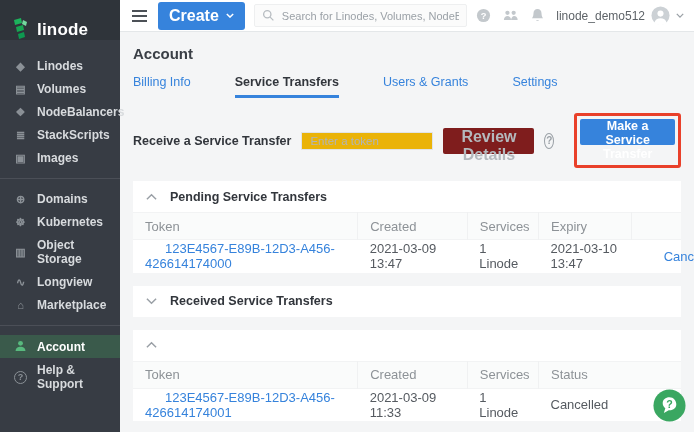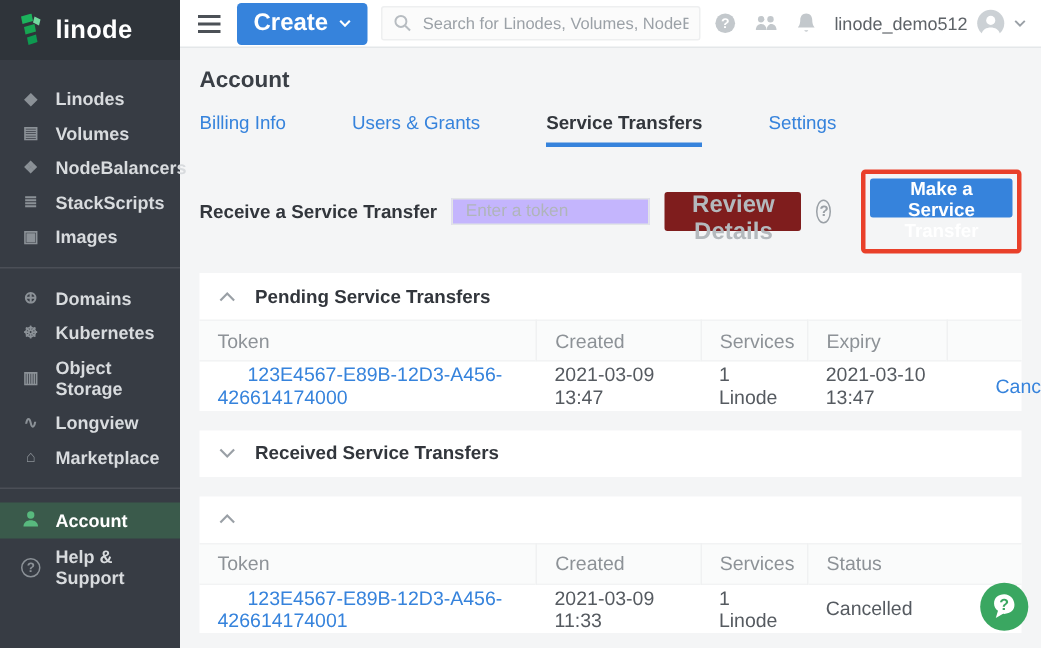--- a/index.html
+++ b/index.html
@@ -4,21 +4,21 @@
 <style>
   * { box-sizing: border-box; margin: 0; padding: 0; }
   html,body { width:694px; height:432px; }
   body {
     font-family:"Liberation Sans", sans-serif;
     position:relative; overflow:hidden;
     background:#f4f5f6; color:#32363c;
   }
   
   .sidebar { position:absolute; left:0; top:0; width:120px; height:432px; background:#373c44; z-index:6; }
-  .logo-area { height:40px; background:#2f343a; display:flex; align-items:center; padding-left:11px; gap:6px; }
+  .logo-area { height:40px; background:#2f343a; display:flex; align-items:flex-end; padding-left:11px; gap:6px; }
   .logo-text { color:#fff; font-size:17px; font-weight:bold; letter-spacing:.2px; }
   .nav { padding-top:14px; }
   .nav-item { display:flex; align-items:center; gap:9px; padding:4px 4px 4px 13px; margin:1px 0;
               color:#d8dbde; font-size:12px; font-weight:600; cursor:pointer; }
   .nav-icon { width:15px; text-align:center; color:#8b9197; font-size:11px; line-height:1; flex:none; }
   .nav-item.active { background:#3a5a4b; color:#fff; }
   .nav-item.active .nav-icon { color:#58b97e; }
   .nav-divider { height:1px; background:rgba(255,255,255,0.10); margin:9px 0; }
   .q-circle { display:inline-flex; width:13px; height:13px; border:1.4px solid #8b9197; border-radius:50%;
               align-items:center; justify-content:center; font-size:9px; color:#8b9197; font-weight:bold; }
@@ -39,21 +39,21 @@
   .username { font-size:12px; color:#5e6368; }
   .user-menu { display:flex; align-items:center; gap:6px; cursor:pointer; }
   
   .content { position:absolute; top:32px; left:120px; right:0; bottom:0; padding:13px 13px 0; }
   .page-title { font-size:15px; font-weight:600; color:#3a3f46; }
   .tabs { display:flex; gap:44px; margin-top:13px;text-align:center; }
   .tab { font-size:12.5px; color:#3683dc; padding-bottom:6px; border-bottom:3px solid transparent; cursor:pointer; }
   .tab.active { color:#32363c; font-weight:600; border-bottom-color:#3683dc; }
   .receive-row { display:flex; align-items:center; gap:10px; margin-top:15px; }
   .receive-label { font-size:12.5px; font-weight:bold; color:#32363c; white-space:nowrap; }
-  .token-input { width:132px; height:18px; border:1px solid #e1e4e6; background:#c4b5fd; padding:0 8px;
+  .token-input { width:132px; height:18px; border:1px solid #e1e4e6; background:#eab308; padding:0 8px;
                  font-family:inherit; font-size:11.5px; color:#555; }
   .token-input::placeholder { color:#b0b5ba; }
   .review-btn { background:#7f1d1d; color:#b4b9bd; border:none; font-family:inherit; font-size:16px;
                 font-weight:bold; height:26px; padding:0 14px; border-radius:2px; cursor:default; }
   .help-circle { display:inline-flex; width:16px; height:16px; border:1.5px solid #9aa0a6; border-radius:50%;
                  align-items:center; justify-content:center; font-size:10px; color:#9aa0a6; font-weight:bold; cursor:pointer; }
   .spacer { flex:1; }
   .red-wrap { border:3px solid #e9402a; border-radius:3px; padding:3px; }
   .make-btn { background:#3683dc; color:#fff; border:none; font-family:inherit; font-size:12.5px;
               font-weight:bold; height:26px; padding:0 13px; border-radius:2px; cursor:pointer; }
@@ -194,22 +194,22 @@
         </svg>
     </div>
   </div>
 </header>
 
 <main class="content">
   <h1 class="page-title">Account</h1>
 
   <div class="tabs">
     <span class="tab">Billing Info</span>
+    <span class="tab active">Service Transfers</span>
     <span class="tab">Users &amp; Grants</span>
-    <span class="tab active">Service Transfers</span>
     <span class="tab">Settings</span>
   </div>
 
   <div class="receive-row">
     <span class="receive-label">Receive a Service Transfer</span>
     <input class="token-input" type="text" placeholder="Enter a token" style="">
     <button class="review-btn" disabled="">Review Details</button>
     <span class="help-circle">?</span>
     <span class="spacer"></span>
     <span class="red-wrap">

